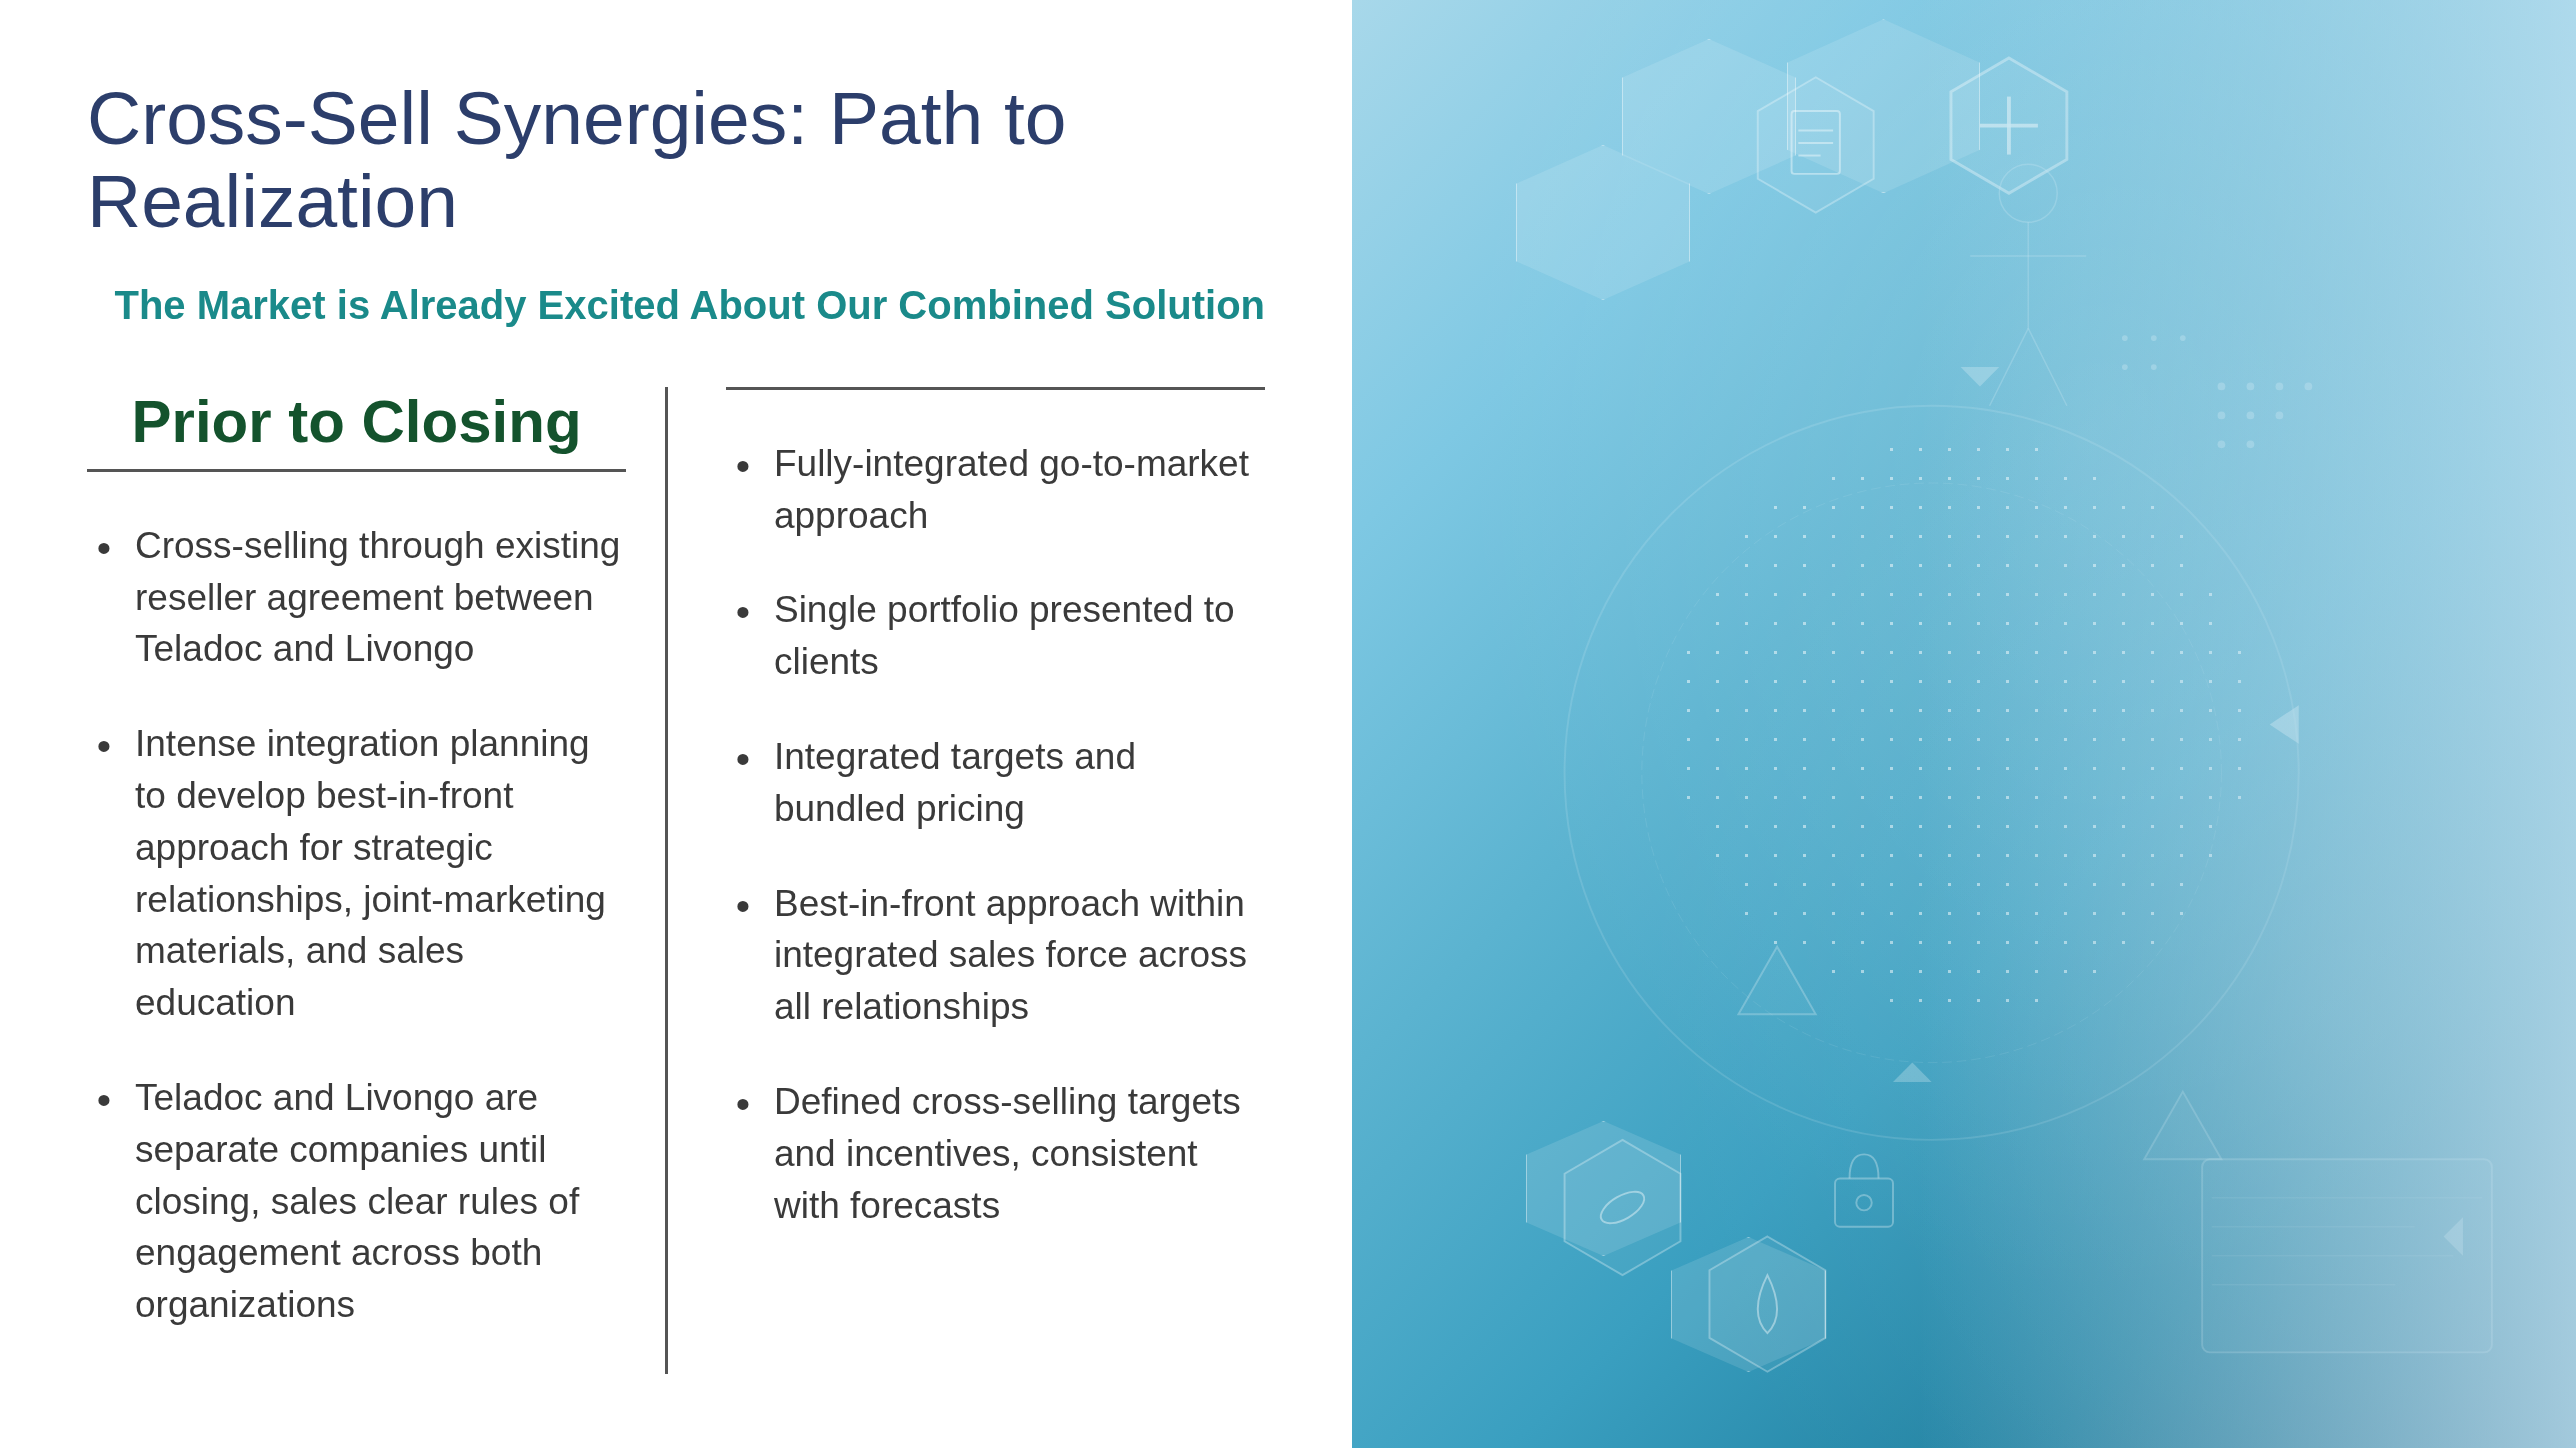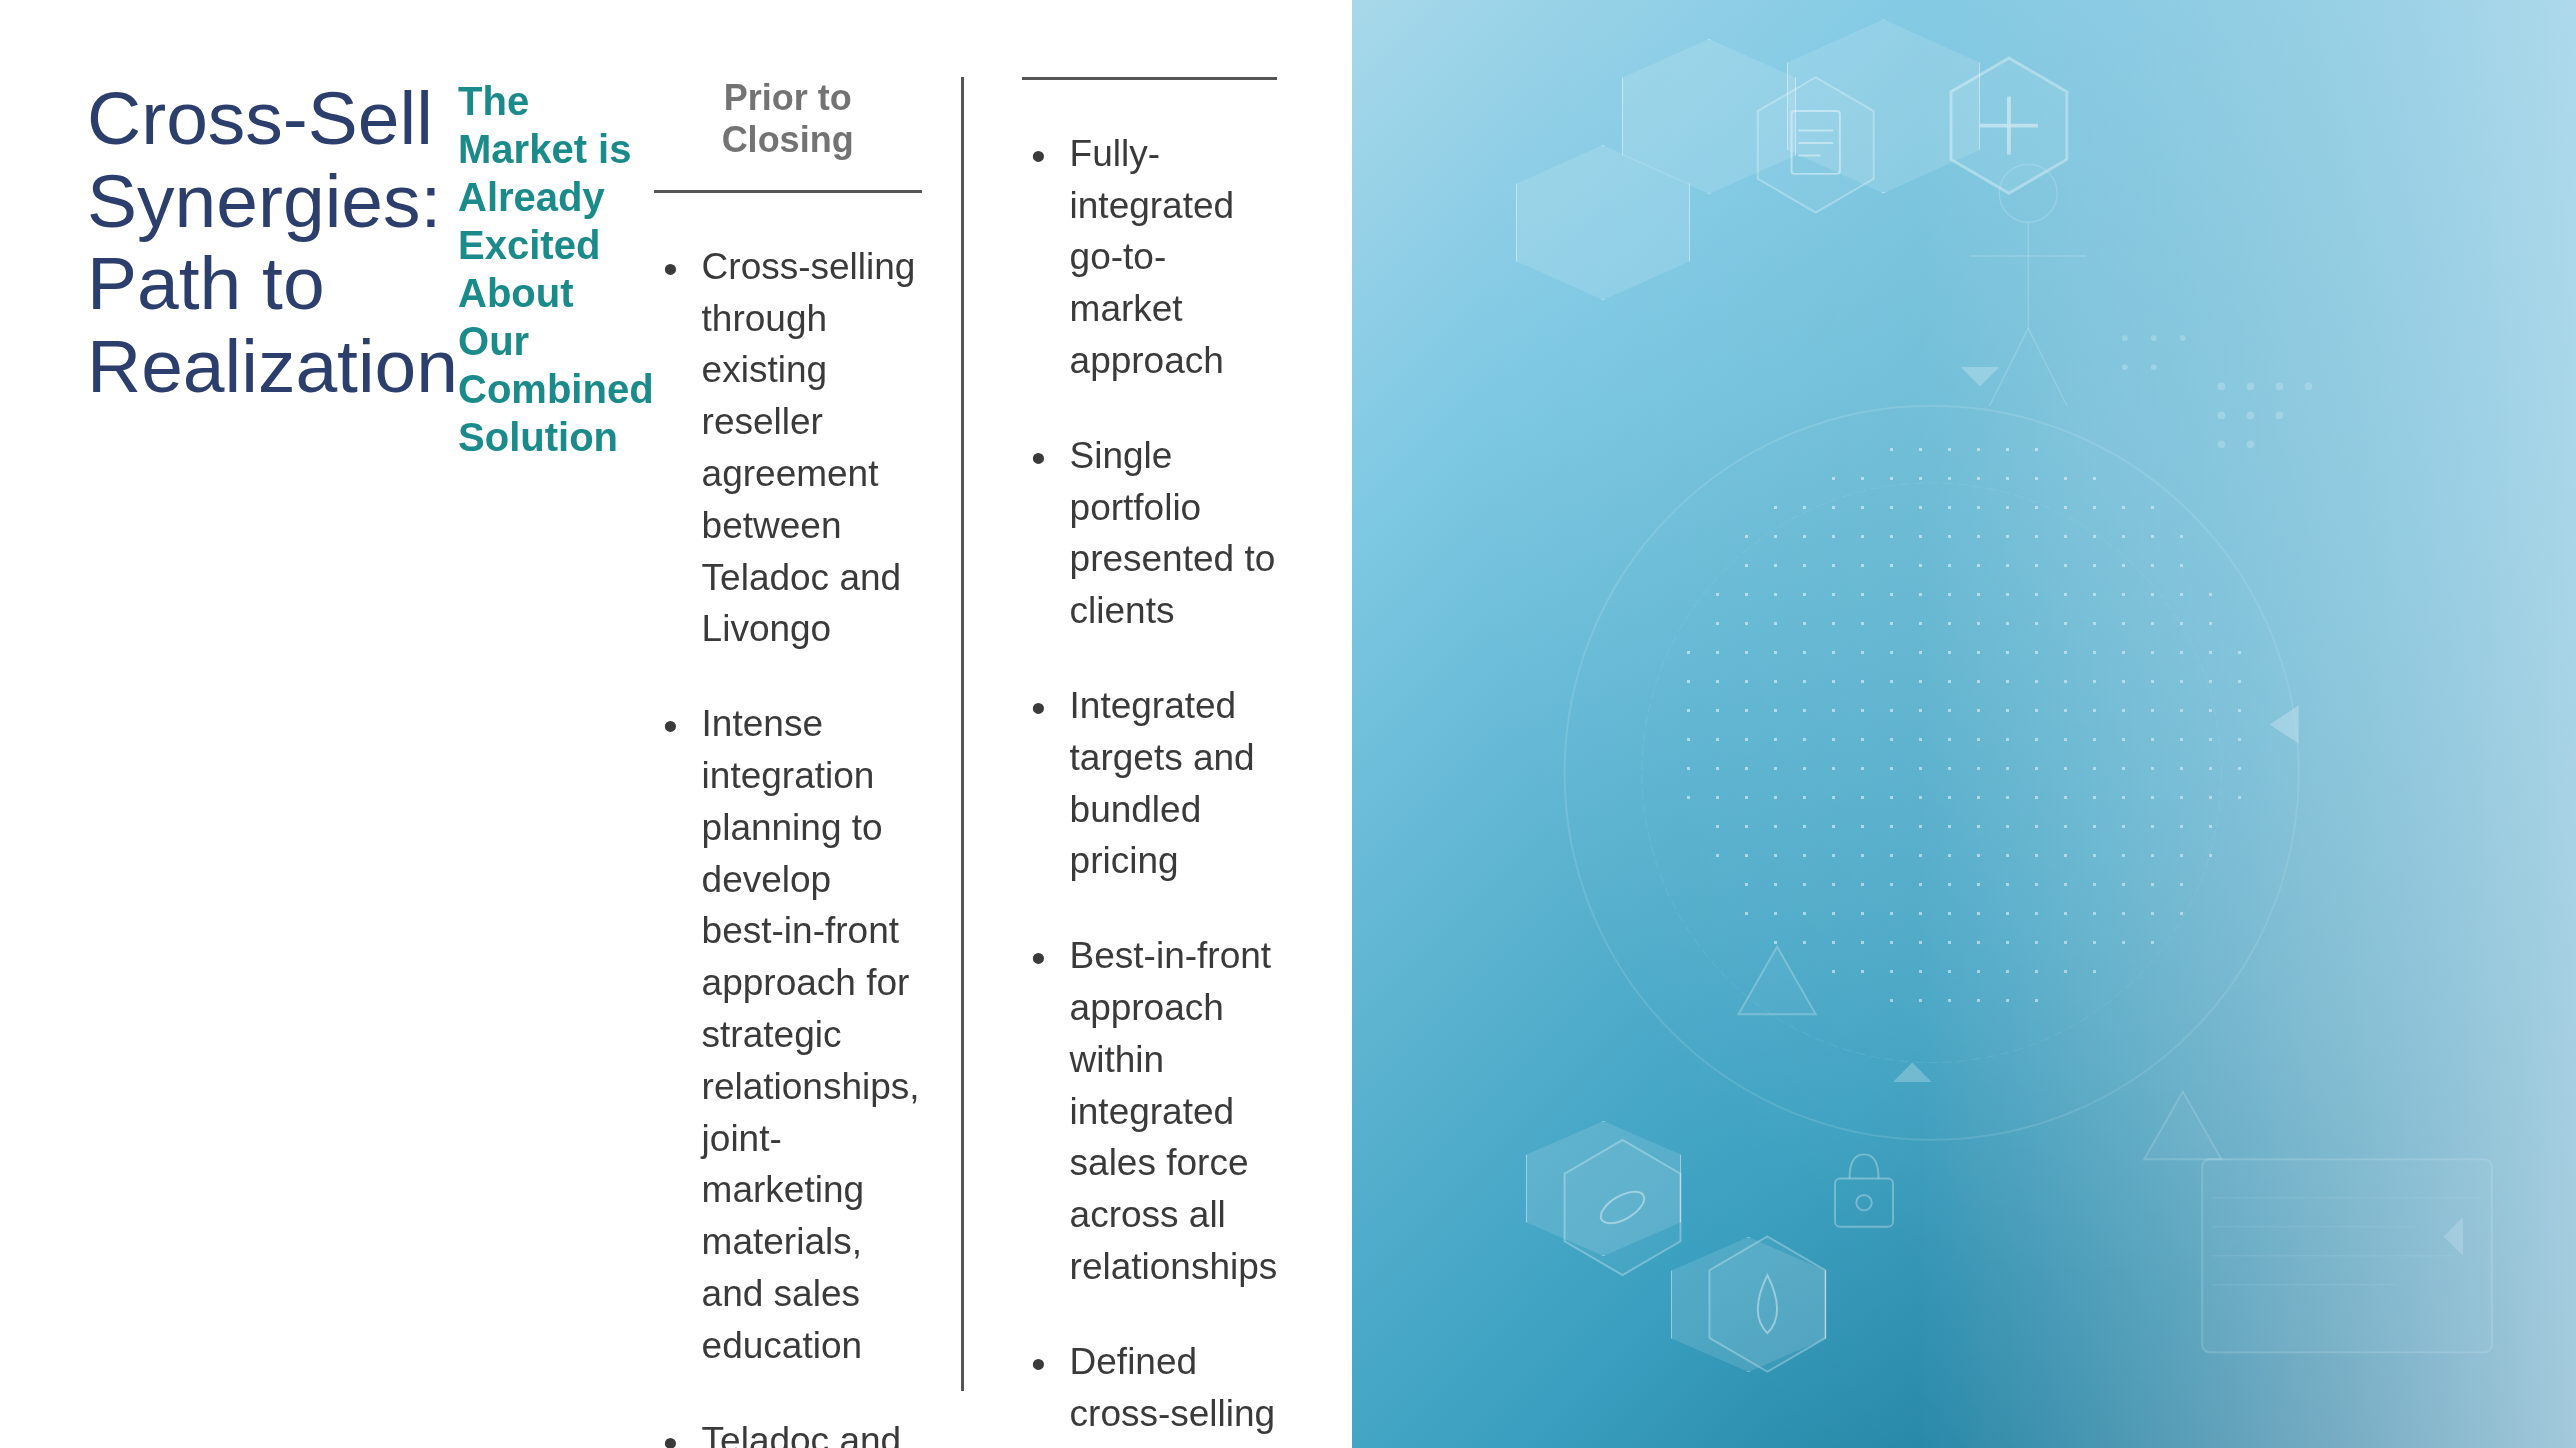--- a/index.html
+++ b/index.html
@@ -11,23 +11,24 @@
       font-family: 'Segoe UI', Arial, sans-serif;
       background: #fff;
       display: flex;
     }
 
     .slide-left {
       width: 1352px;
       height: 1449px;
       padding: 77px 87px 58px 87px;
       display: flex;
-      flex-direction: row;
+      flex-direction: column;
       background: #fff;
       position: relative;
+      align-items: flex-end;
     }
 
     .slide-right {
       width: 1224px;
       height: 1449px;
       background: linear-gradient(135deg, #a8d8ea 0%, #7ec8e3 20%, #5bb3d0 40%, #3a9fc0 60%, #2080a0 80%, #1a6080 100%);
       position: relative;
       overflow: hidden;
     }
 
@@ -130,25 +131,25 @@
     .column-right {
       padding: 0 0 0 58px;
       border-left: 1.9px solid #555;
     }
 
     .column-left {
       border-right: none;
     }
 
     .col-title {
-      font-size: 36px;
+      font-size: 60px;
       font-weight: 700;
-      color: #737373;
+      color: #14532d;
       text-align: center;
-      margin-bottom: 29px;
+      margin-bottom: 13px;
     }
 
     .col-divider {
       height: 2.9px;
       background: #555;
       margin-bottom: 48px;
     }
 
     .bullet-list {
       list-style: none;

